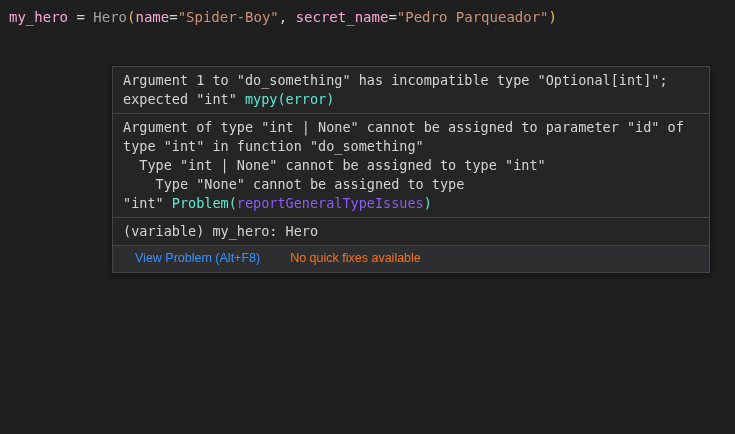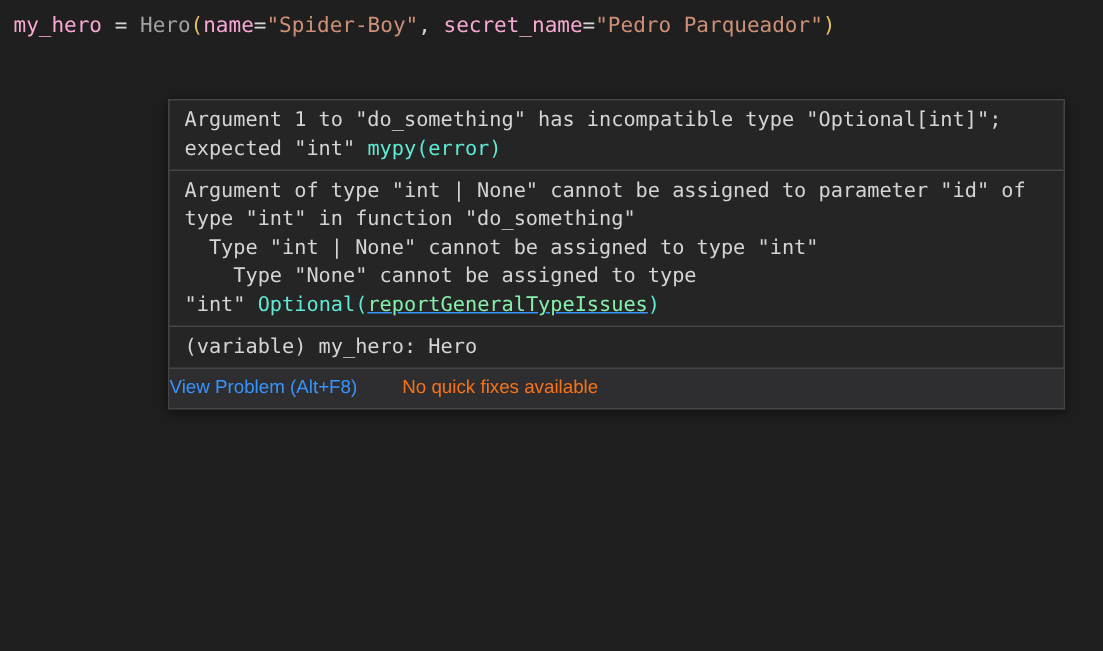--- a/index.html
+++ b/index.html
@@ -47,29 +47,28 @@
     box-shadow:0 2px 8px rgba(0,0,0,0.5);
     font:13.5px/19px "DejaVu Sans Mono",monospace;
     color:#cccccc;
     box-sizing:border-box;
   }
   .hover-section{padding:4px 10px;}
   .hover-section + .hover-section{border-top:1px solid #454545;}
   .hover-line{white-space:pre;min-height:19px;}
   .tok.dim{color:#5eead4;}
   .tok.link{
-    color:#86efac;
-    text-decoration:underline;
+    color:#8b5cf6;
     text-decoration-color:#3794ff;
     cursor:pointer;
   }
   .hover-status{
     border-top:1px solid #454545;
     background:#2e2e30;
-    padding:5px 10px 6px 0;
+    padding:5px 10px 6px 22px;
     font:12.5px/15px "Liberation Sans",sans-serif;
     display:flex;
     align-items:center;
     gap:30px;
   }
   .view-problem{color:#3794ff;cursor:pointer;}
   .no-fixes{color:#f97316;}
 </style>
 </head>
 <body>
@@ -83,21 +82,21 @@
   <div id="hover-sections">
       <div class="hover-section">
         <div class="hover-line"><span class="tok plain">Argument 1 to "do_something" has incompatible type "Optional[int]";</span></div>
         <div class="hover-line"><span class="tok plain">expected "int" </span><span class="tok dim">mypy(error)</span></div>
       </div>
       <div class="hover-section">
         <div class="hover-line"><span class="tok plain">Argument of type "int | None" cannot be assigned to parameter "id" of</span></div>
         <div class="hover-line"><span class="tok plain">type "int" in function "do_something"</span></div>
         <div class="hover-line"><span class="tok plain">  Type "int | None" cannot be assigned to type "int"</span></div>
         <div class="hover-line"><span class="tok plain">    Type "None" cannot be assigned to type</span></div>
-        <div class="hover-line"><span class="tok plain">"int" </span><span class="tok dim">Optional(</span><span class="tok link">reportGeneralTypeIssues</span><span class="tok dim">)</span></div>
+        <div class="hover-line"><span class="tok plain">"int" </span><span class="tok dim">Problem(</span><span class="tok link">reportGeneralTypeIssues</span><span class="tok dim">)</span></div>
       </div>
       <div class="hover-section">
         <div class="hover-line"><span class="tok plain">(variable) my_hero: Hero</span></div>
       </div>
     </div>
   <div class="hover-status">
     <span class="view-problem">View Problem (Alt+F8)</span>
     <span class="no-fixes">No quick fixes available</span>
   </div>
 </div>

